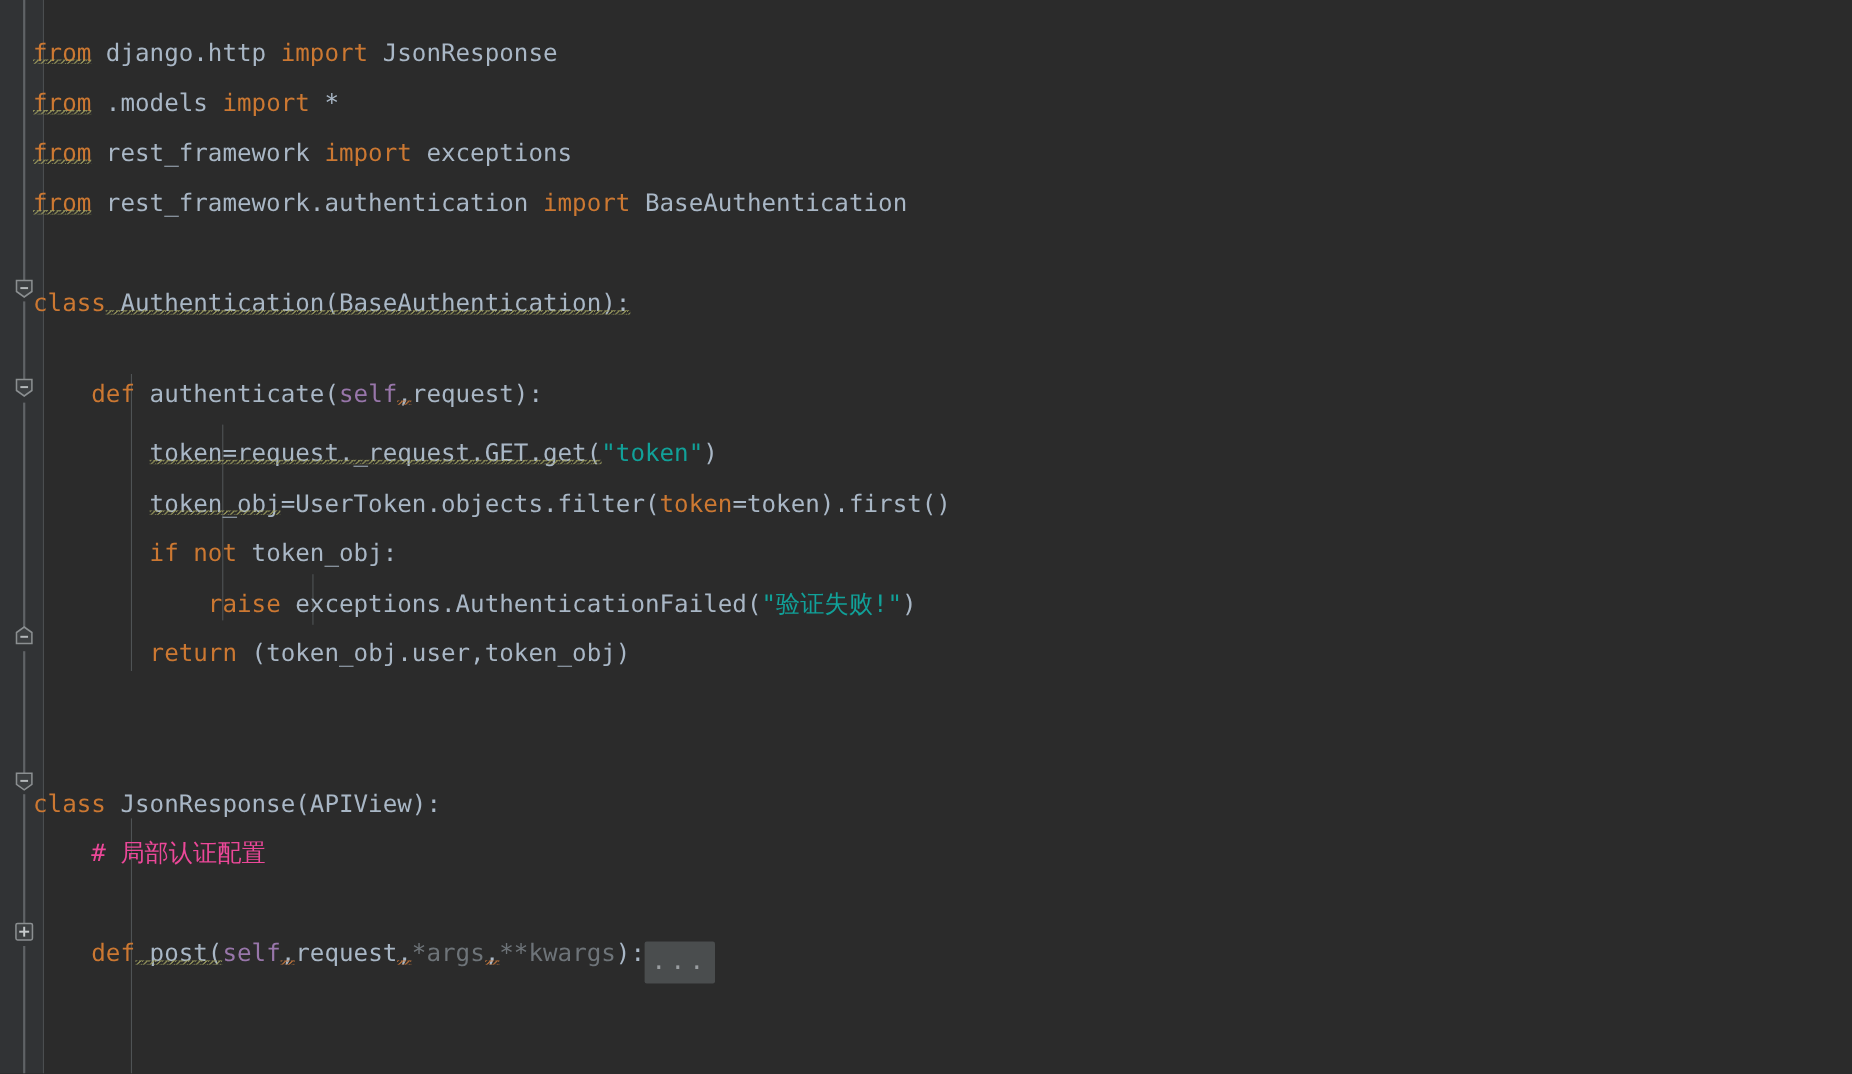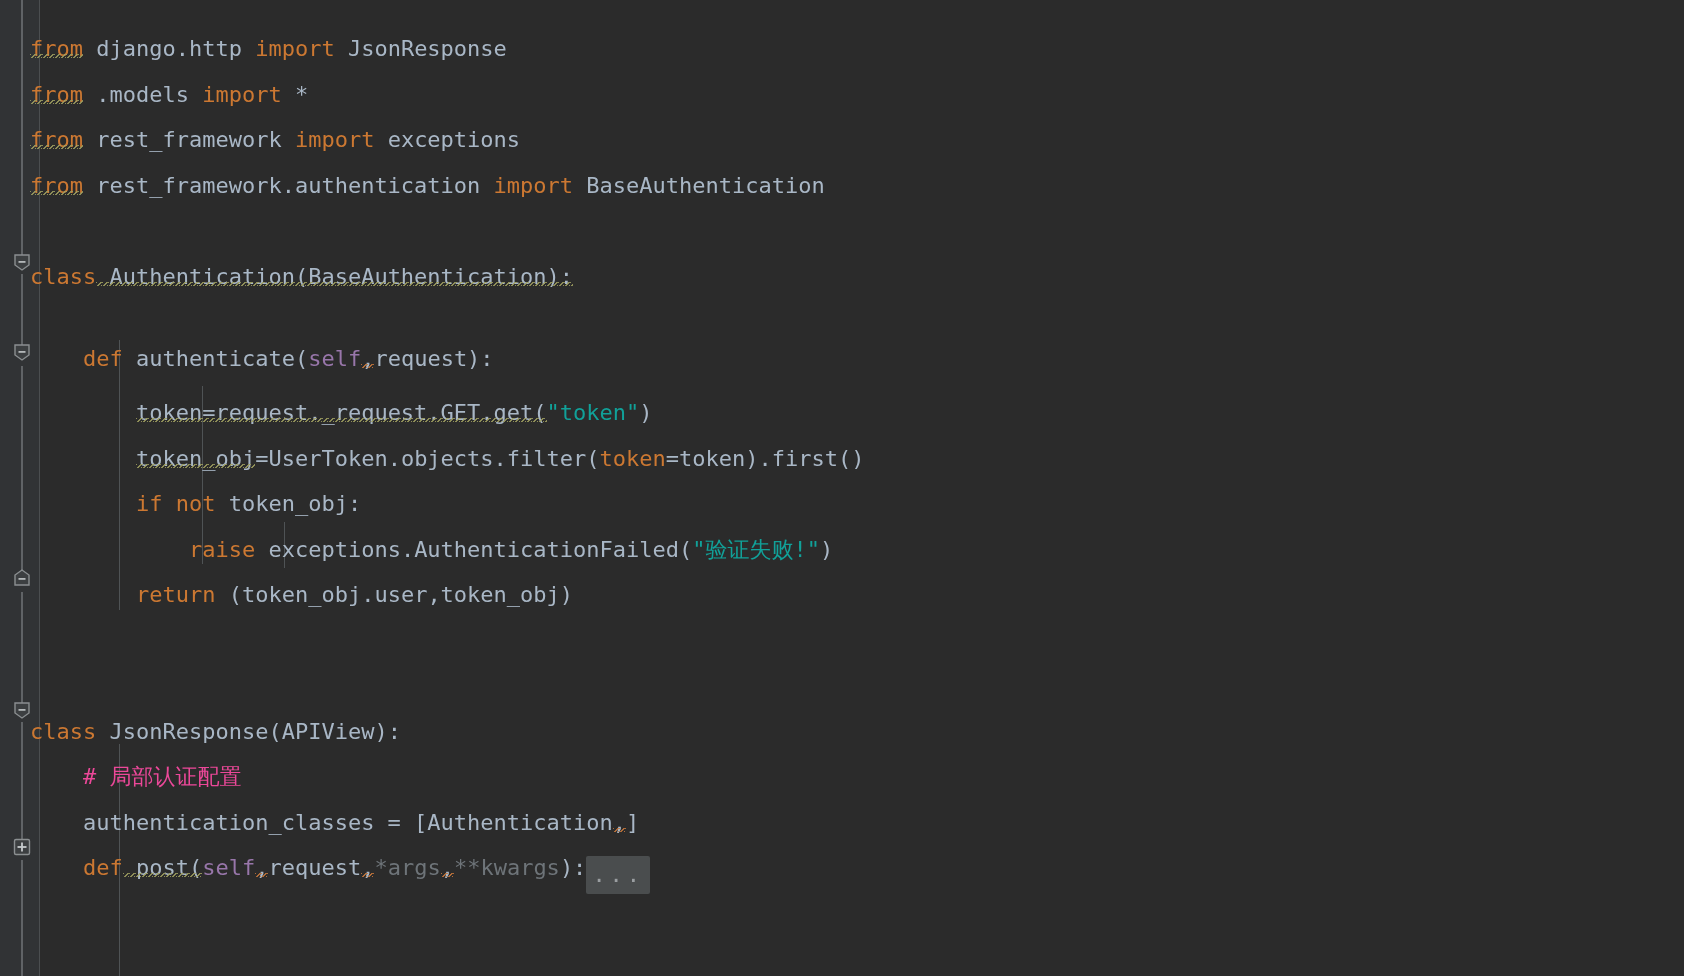--- a/index.html
+++ b/index.html
@@ -193,17 +193,16 @@
       <div class="line" style="top: 336px; left: 30px;"><span class="ident">    </span><span class="kw">def</span><span class="ident"> authenticate(</span><span class="self">self</span><span class="punct sq sq-err">,</span><span class="ident">request):</span></div>
       <div class="line" style="top: 390px; left: 30px;"><span class="ident">        </span><span class="ident sq">token=request._request.GET.get(</span><span class="str">"token"</span><span class="ident">)</span></div>
       <div class="line" style="top: 435.5px; left: 30px;"><span class="ident">        </span><span class="ident sq">token_obj</span><span class="ident">=UserToken.objects.filter(</span><span class="kwarg">token</span><span class="ident">=token).first()</span></div>
       <div class="line" style="top: 481px; left: 30px;"><span class="ident">        </span><span class="kw">if not</span><span class="ident"> token_obj:</span></div>
       <div class="line" style="top: 526.5px; left: 30px;"><span class="ident">            </span><span class="kw">raise</span><span class="ident"> exceptions.AuthenticationFailed(</span><span class="str">"验证失败!"</span><span class="ident">)</span></div>
       <div class="line" style="top: 572px; left: 30px;"><span class="ident">        </span><span class="kw">return</span><span class="ident"> (token_obj.user,token_obj)</span></div>
       <div class="line" style="top: 617.5px; left: 30px;">&nbsp;</div>
       <div class="line" style="top: 663px; left: 30px;">&nbsp;</div>
       <div class="line" style="top: 708.5px; left: 30px;"><span class="kw">class</span><span class="ident"> JsonResponse(APIView):</span></div>
       <div class="line" style="top: 754px; left: 30px;"><span class="ident">    </span><span class="comment"># 局部认证配置</span></div>
-      <div class="line" style="top: 799.5px; left: 30px;"><span class="ident">    </span><span class="ident">authentication_classes = [Authentication</span><span class="punct sq sq-err">,</span><span class="ident">]</span></div>
       <div class="line" style="top: 845px; left: 30px;"><span class="ident">    </span><span class="kw">def</span><span class="ident sq"> post(</span><span class="self">self</span><span class="punct sq sq-err">,</span><span class="ident">request</span><span class="punct sq sq-err">,</span><span class="dim">*args</span><span class="punct sq sq-err">,</span><span class="dim">**kwargs</span><span class="ident">):</span><span class="folded">...</span></div>
     </div>
 
 </div>
 
 </body></html>

